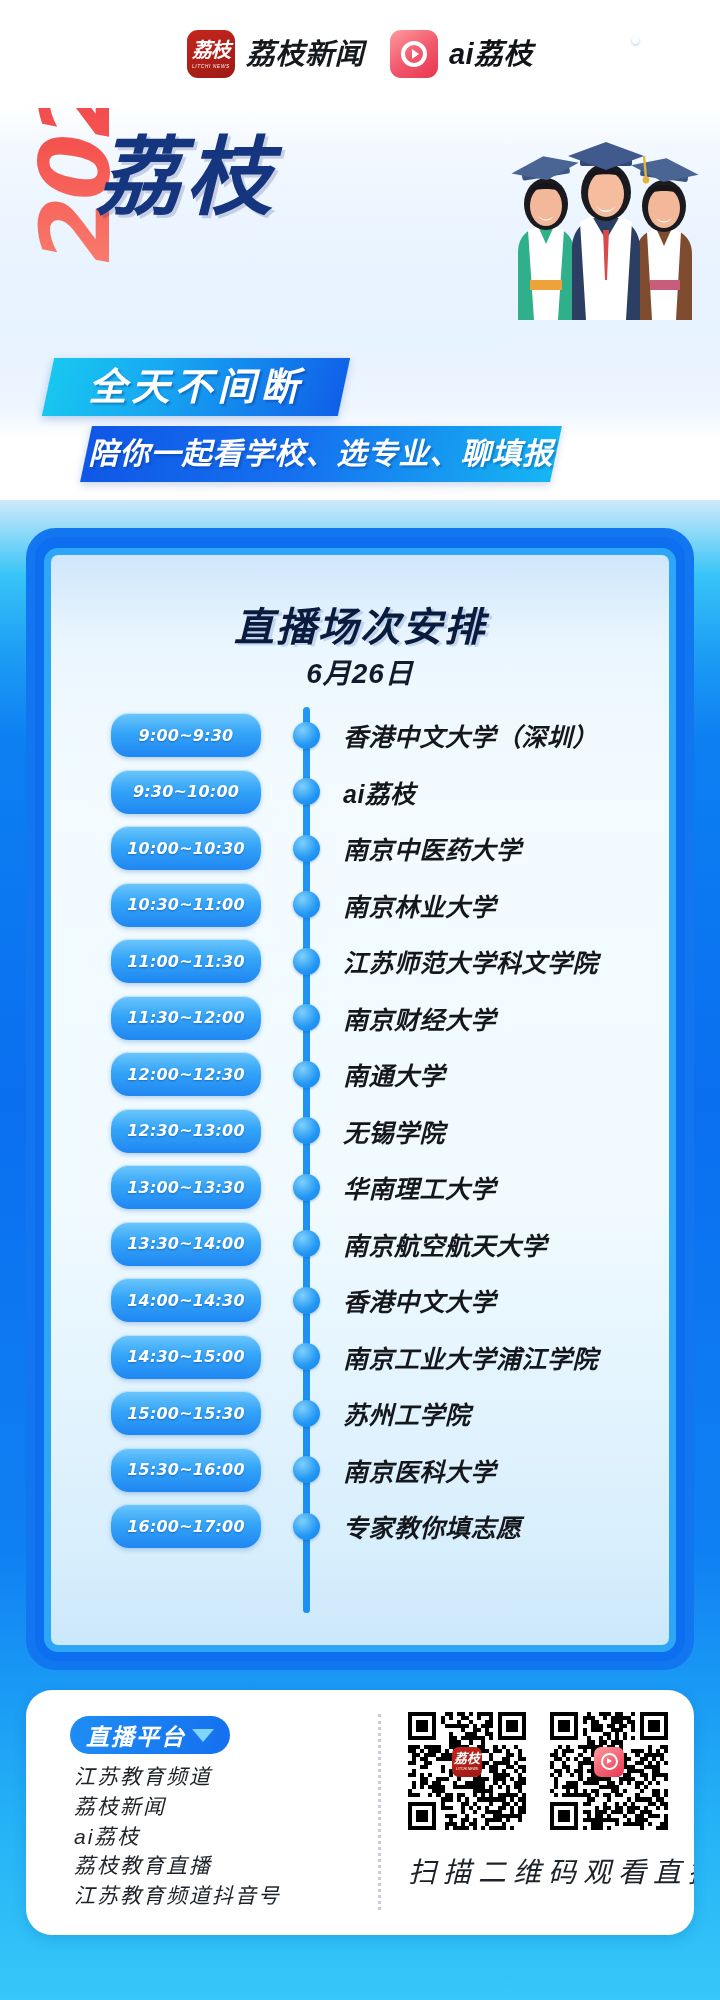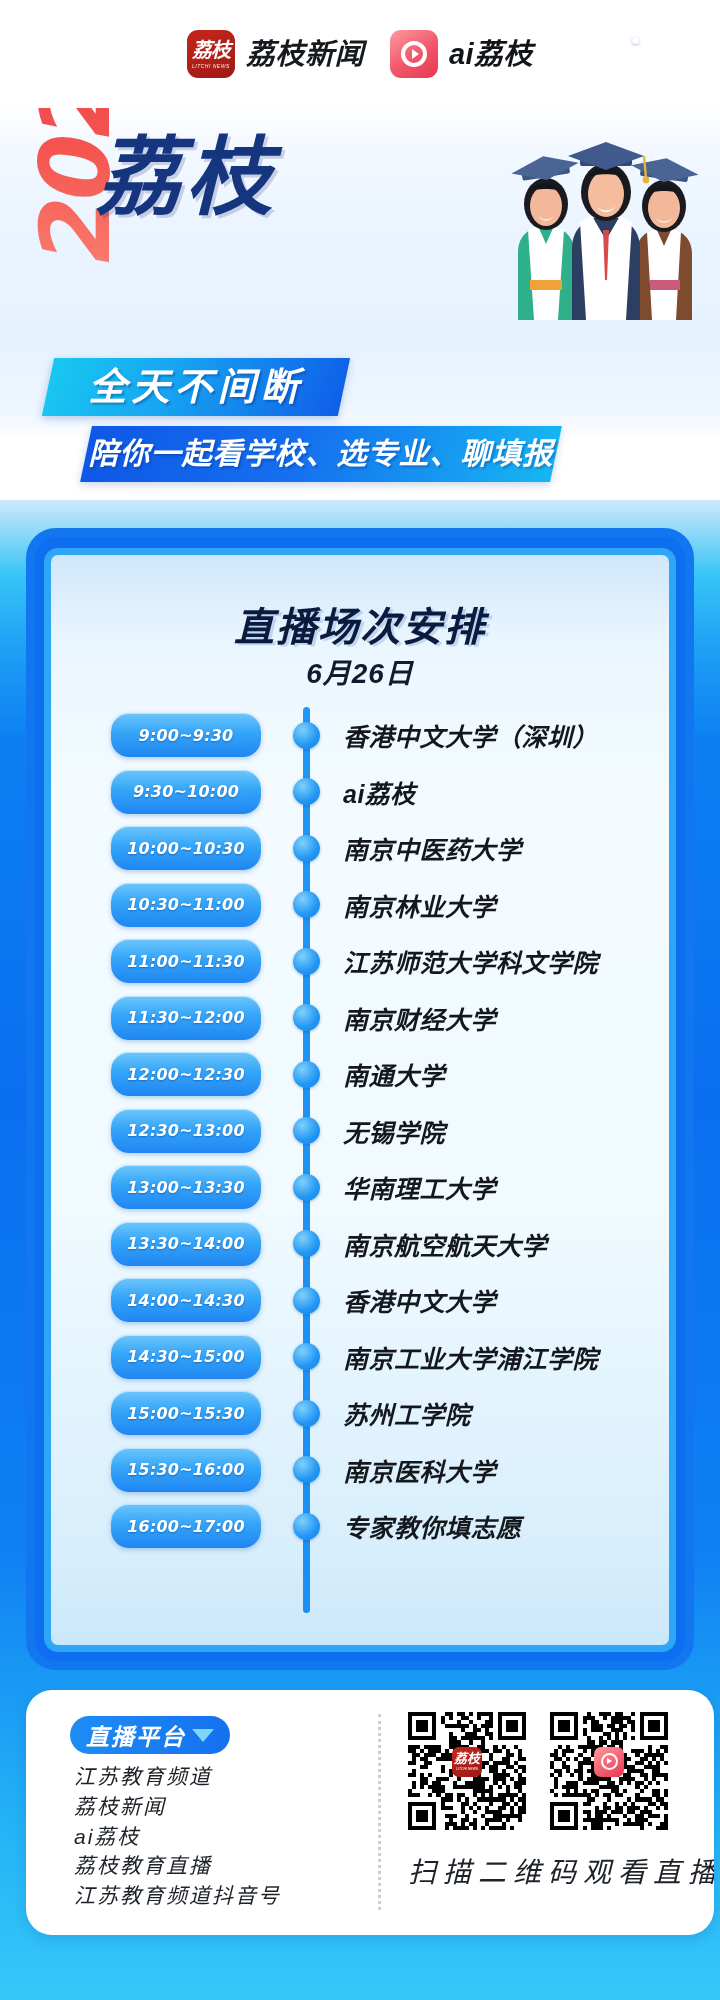--- a/index.html
+++ b/index.html
@@ -154,21 +154,20 @@
   .school{
     position:absolute;left:292px;font-size:25px;font-weight:700;color:#14171c;
     letter-spacing:.5px;white-space:nowrap;
   }
   
   .bottomcard{
     position:absolute;left:26px;top:1690px;width:668px;height:245px;
     background:#ffffff;border-radius:26px;
     box-shadow:0 4px 14px rgba(0,60,150,.18);
     overflow:hidden;
-    padding-left:20px;
   }
   .plat-badge{
     position:absolute;left:44px;top:26px;width:160px;height:38px;border-radius:19px;
     background:linear-gradient(100deg,#1f8df4,#1470ef);
     display:flex;align-items:center;justify-content:center;gap:6px;
   }
   .plat-badge .lbl{
     color:#fff;font-size:23px;font-weight:800;letter-spacing:2px;
   }
   .tri-down{

